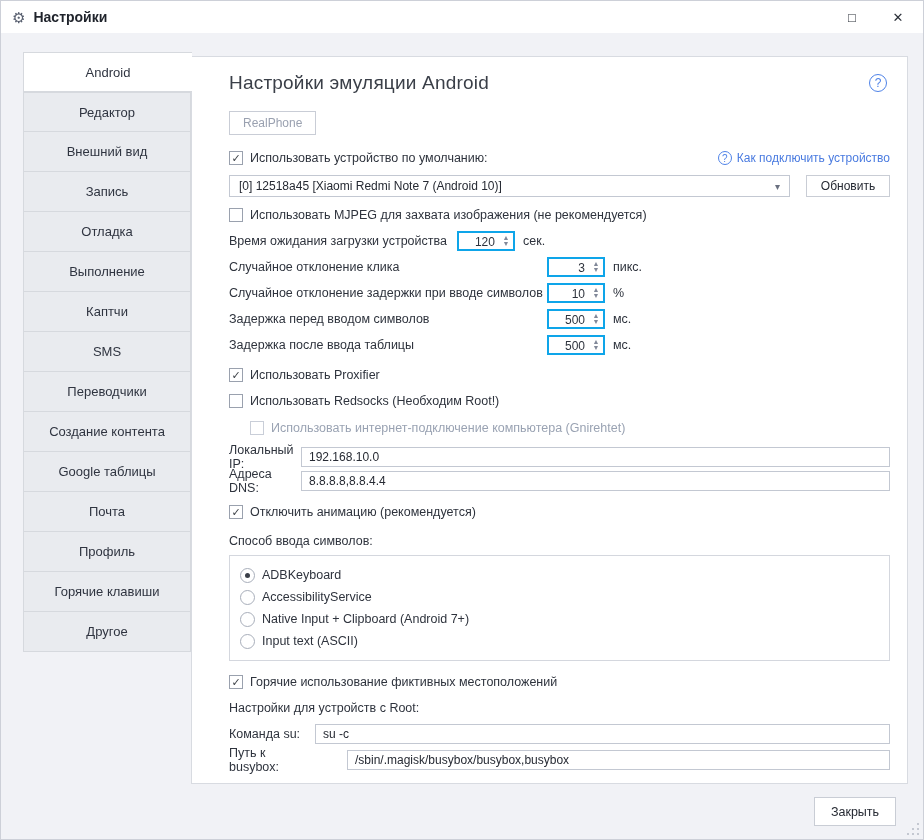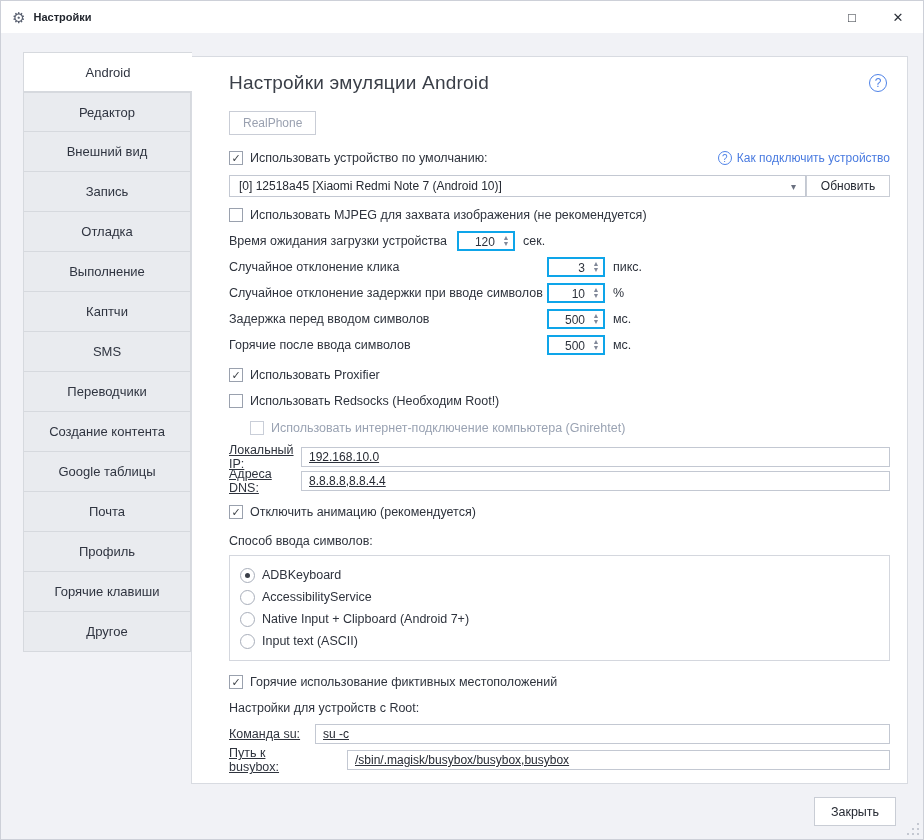--- a/index.html
+++ b/index.html
@@ -6,21 +6,21 @@
   html,body { width:924px; height:840px; }
   body { font-family:"Liberation Sans", sans-serif; color:#2e333d; }
 
   .window { position:relative; width:924px; height:840px; background:#f1f2f6;
             border:1px solid #cdd0d8; overflow:hidden; }
 
   
   .titlebar { height:32px; background:#ffffff; display:flex; align-items:center;
               padding-left:11px; }
   .gear { font-size:15px; color:#596070; margin-right:8px; line-height:1; }
-  .win-title { font-size:11px; font-weight:700; color:#1f232b; }
+  .win-title { font-size:14px; font-weight:700; color:#1f232b; }
   .win-controls { margin-left:auto; display:flex; height:100%; }
   .win-btn { width:46px; height:100%; display:flex; align-items:center; justify-content:center;
              font-size:13px; color:#2b3039; cursor:default; }
   .win-btn.close { margin-right:2px; }
 
   
   .dlg-body { position:absolute; top:32px; left:0; right:0; bottom:0; background:#f1f2f6; }
 
   
   .tabs { position:absolute; left:22px; top:19px; width:168px; z-index:3;border-radius:6px; }
@@ -63,38 +63,38 @@
   .link { margin-left:auto; display:flex; align-items:center; color:#4a7be0;
           font-size:12px; cursor:pointer; }
 
   
   .select-row { margin-top:9px; display:flex; }
   .select { flex:1; height:22px; border:1px solid #c3c8d2; background:#fff;
             display:flex; align-items:center; padding:0 9px; font-size:12px; color:#262a33; }
   .select .arrow { margin-left:auto; color:#6a7080; font-size:10px; }
   .btn { background:#fff; border:1px solid #c9cdd5; color:#262a33; font-size:12px;
          font-family:"Liberation Sans", sans-serif; }
-  .btn.refresh { width:84px; height:22px; margin-left:0; }
+  .btn.refresh { width:84px; height:22px; margin-left:16px; }
 
   
   .spin-row { display:flex; align-items:center; height:20px; margin-top:6px; }
   .spin-row.gap { margin-top:8px; }
   .spin-label { font-size:12.5px; }
   .spin-label.fixed { width:318px; flex:0 0 auto; }
   .spinbox { width:58px; height:20px; border:2px solid #0ea5e9; background:#fff;
              display:flex; align-items:stretch; margin-left:10px; flex:0 0 auto; }
   .spin-label.fixed + .spinbox { margin-left:0; }
   .spin-val { flex:1; text-align:right; font-size:12px; line-height:18px; padding-right:4px; }
   .spin-arrows { width:14px; display:flex; flex-direction:column; align-items:center;
                  justify-content:center; }
   .spin-arrows span { font-size:7px; line-height:6px; color:#818899; cursor:default; }
   .unit { font-size:12.5px; margin-left:8px; }
 
   
-  .input-row { display:flex; align-items:center; margin-top:10px; height:20px;text-decoration:underline; }
+  .input-row { display:flex; align-items:center; margin-top:10px; height:20px; }
   .input-row .lbl { font-size:12.5px; flex:0 0 auto; }
   .input-row .lbl.w70 { width:72px; }
   .input-row .lbl.w78 { width:86px; }
   .input-row input { flex:1; height:20px; border:1px solid #c3c8d2; font-size:12px;
                      padding:0 7px; color:#262a33; font-family:"Liberation Sans", sans-serif;
                      outline:none; background:#fff; }
 
   .section-label { font-size:12.5px; margin-top:14px; }
 
   
@@ -227,21 +227,21 @@
             <span class="spin-val">500</span>
             <span class="spin-arrows">
               <span>▲</span>
               <span>▼</span>
             </span>
           </div>
           <span class="unit">мс.</span>
         </div>
 
         <div class="spin-row">
-          <span class="spin-label fixed">Горячие после ввода символов</span>
+          <span class="spin-label fixed">Задержка после ввода таблицы</span>
           <div class="spinbox">
             <span class="spin-val">500</span>
             <span class="spin-arrows">
               <span>▲</span>
               <span>▼</span>
             </span>
           </div>
           <span class="unit">мс.</span>
         </div>
 

